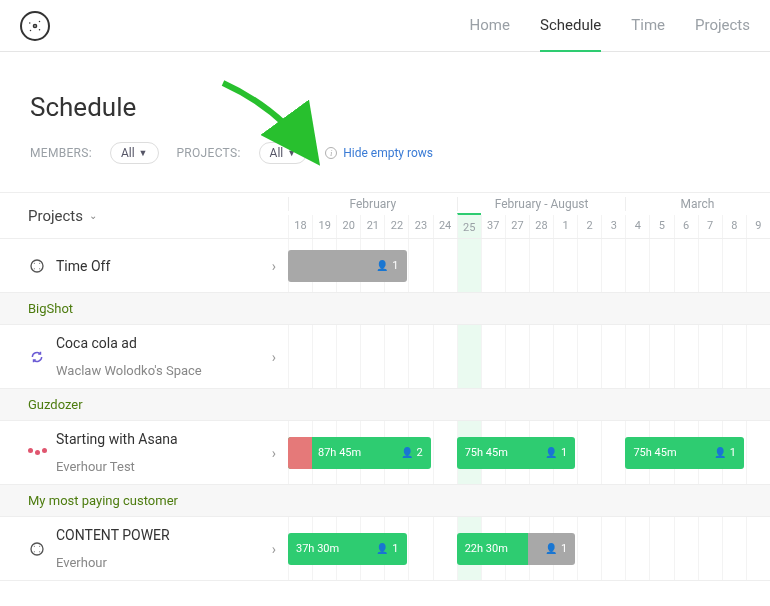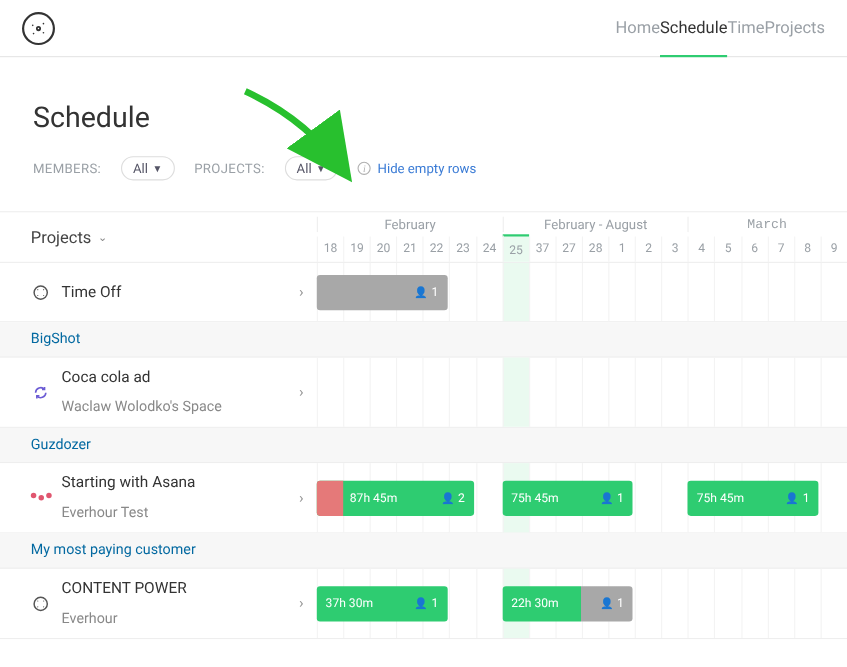--- a/index.html
+++ b/index.html
@@ -2,21 +2,21 @@
 <html><head>
 <meta charset="utf-8">
 <style>
   * { box-sizing: border-box; margin: 0; padding: 0; }
   body { font-family: -apple-system, BlinkMacSystemFont, "Segoe UI", Roboto, sans-serif; font-size: 14px; color: #333; width: 770px; height: 606px; overflow: hidden; background: #fff; position: relative; }
 
   
   .topbar { height: 52px; border-bottom: 1px solid #e5e5e5; display: flex; align-items: center; padding: 0 20px; }
   .logo { width: 30px; height: 30px; border: 2px solid #333; border-radius: 50%; position: relative; display: flex; align-items: center; justify-content: center; }
   .logo svg { width: 18px; height: 18px; }
-  .nav { margin-left: auto; display: flex; }
+  .nav { margin-left: auto; display: flex; gap: 30px; }
   .nav-item { color: #9aa0a6; padding: 16px 0; font-size: 15px; cursor: pointer; border-bottom: 2px solid transparent; }
   .nav-item.active { color: #333; border-bottom: 2px solid #2ecc71; }
 
   
   .page-head { padding: 40px 30px 10px 30px; }
   .page-title { font-size: 26px; font-weight: 400; color: #333; margin-bottom: 20px; }
   .filters { display: flex; align-items: center; gap: 18px; font-size: 12px; color: #9aa0a6; }
   .filter-label { letter-spacing: 0.3px; }
   .chip { border: 1px solid #ddd; border-radius: 14px; padding: 3px 10px; color: #556; display: inline-flex; align-items: center; gap: 4px; cursor: pointer; text-align: right; }
   .chip .caret { font-size: 9px; }
@@ -41,21 +41,21 @@
   .caret-down { font-size: 10px; color: #888; }
 
   .item-row { height: 54px; }
   .item-row.tall { height: 64px; }
   .item-icon { width: 18px; height: 18px; margin-right: 10px; display: flex; align-items: center; justify-content: center; flex-shrink: 0; }
   .item-text { display: flex; flex-direction: column; }
   .item-name { font-size: 14px; color: #333; }
   .item-sub { font-size: 13px; color: #888; margin-top: 12px; }
   .chevron { margin-left: auto; color: #999; font-size: 14px; }
 
-  .grouphead { background: #f7f7f7; height: 32px; font-size: 13px; color: #0369a1; }
+  .grouphead { background: #f7f7f7; height: 32px; font-size: 13px; color: #4d7c0f; }
   .grouphead .leftcol { padding-left: 28px; }
 
   
   .bar { position: absolute; top: 50%; transform: translateY(-50%); height: 32px; border-radius: 3px; background: #2ecc71; color: #fff; font-size: 11px; display: flex; align-items: center; padding: 0 8px; }
   .bar .time { flex: 1; }
   .bar .badge { display: inline-flex; align-items: center; gap: 3px; }
   .bar.gray { background: #a8a8a8; }
   .bar.red-left::before { content: ''; position: absolute; left: 0; top: 0; bottom: 0; width: 24px; background: #e57979; border-radius: 3px 0 0 3px; }
   .bar.red-left .time, .bar.red-left .badge { position: relative; z-index: 1; }
   .bar.red-left { padding-left: 30px; }
@@ -129,21 +129,21 @@
 
   <div class="row projects-header">
     <div class="leftcol">
       <span>Projects</span>
       <span class="caret-down">⌄</span>
     </div>
     <div class="mhead" style="flex:1;">
       <div class="month-labels" id="month-labels">
           <div class="month-span" style="width: 168.7px;">February</div>
           <div class="month-span" style="width: 168.7px;">February - August</div>
-          <div class="month-span" style="width: 143px; font-family: Liberation Mono, monospace;">March</div>
+          <div class="month-span" style="width: 143px;">March</div>
         </div>
       <div class="day-labels" id="day-labels">
           <div class="day-cell">18</div>
           <div class="day-cell">19</div>
           <div class="day-cell">20</div>
           <div class="day-cell">21</div>
           <div class="day-cell">22</div>
           <div class="day-cell">23</div>
           <div class="day-cell">24</div>
           <div class="day-cell today">25</div>

